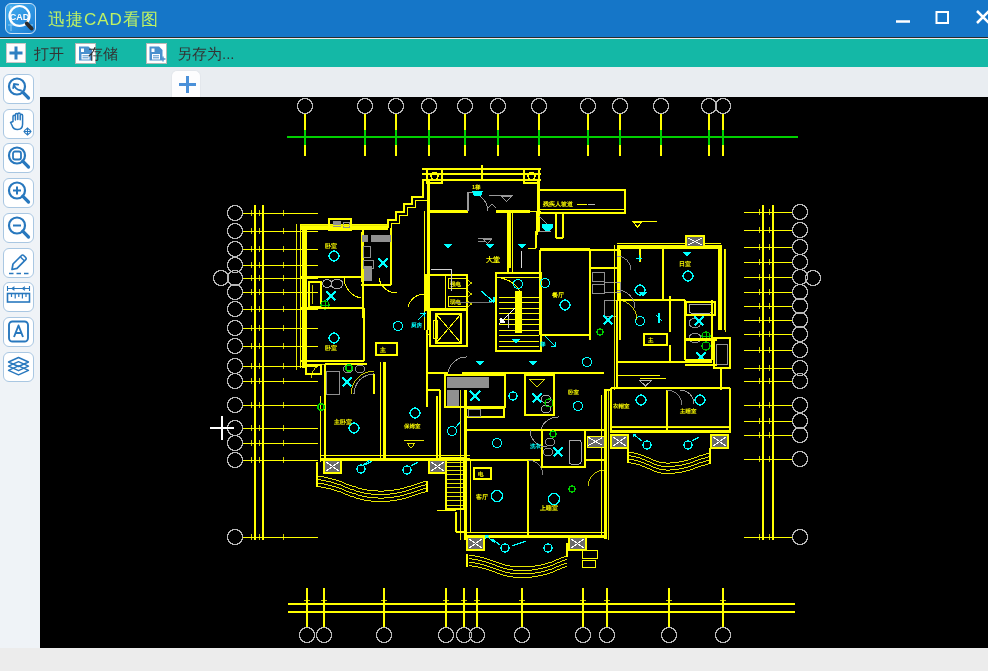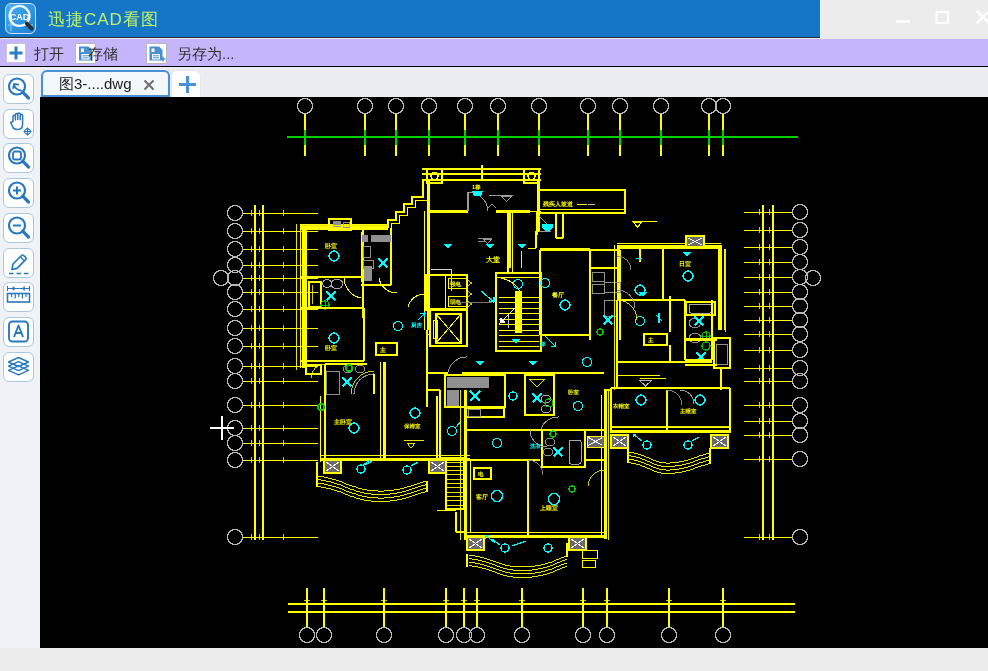--- a/index.html
+++ b/index.html
@@ -1,22 +1,22 @@
 <!DOCTYPE html>
 <html><head>
 <meta charset="utf-8">
 <style>
 * { margin:0; padding:0; box-sizing:border-box; }
 html,body { width:988px; height:671px; overflow:hidden; font-family:"Liberation Sans", sans-serif; }
 #app { position:relative; width:988px; height:671px; background:#ececec; }
-.titlebar { position:absolute; left:0; top:0; width:820px; height:38px; background:#1576c8; border-bottom:1px solid #2b2b2b; }
+.titlebar { position:absolute; left:0; top:0; width:988px; height:38px; background:#1576c8; border-bottom:1px solid #2b2b2b; }
 .logo { position:absolute; left:5px; top:3px; width:31px; height:31px; background:linear-gradient(135deg,#44aef0,#1d7fd4); border:1px solid #cfe6f8; border-radius:6px; }
 .title-text { position:absolute; left:48px; top:8px; color:#bef264; font-size:17px; letter-spacing:1px; }
 .winbtn { position:absolute; top:0; height:38px; }
-.toolbar { position:absolute; left:0; top:39px; width:988px; height:33px; background:#c4b5fd; border-bottom:6px solid #000000; }
+.toolbar { position:absolute; left:0; top:39px; width:988px; height:33px; background:#14b8a6; border-bottom:1px solid #000000; }
 .tb-label { position:absolute; top:6px; color:#333; font-size:15px; }
 .tabrow { position:absolute; left:0; top:67px; width:988px; height:30px; background:#e9edf1; }
 .sidebar { position:absolute; left:0; top:67px; width:40px; height:581px; background:#eff3f7; }
 .tool-btn { position:absolute; left:3px; width:31px; height:30px; background:#ffffff; border:1px solid #a9c7e2; border-radius:6px; }
 .tab-active { position:absolute; left:41px; top:3px; width:129px; height:27px; background:#f2f7fc; border:2px solid #4a90d9; border-radius:6px 6px 0 0; }
 .tab-label { position:absolute; left:16px; top:3px; font-size:15px; color:#222; }
 .tab-plus { position:absolute; left:171px; top:3px; width:30px; height:27px; background:#fdfdfe; border:1px solid #e3e7ec; border-bottom:none; border-radius:6px 6px 0 0; }
 .canvas { position:absolute; left:40px; top:97px; width:948px; height:551px; background:#000000; }
 .statusbar { position:absolute; left:0; top:648px; width:988px; height:23px; background:#e9e9e9; border-top:1px solid #c8c8c8; }
 </style>
@@ -61,26 +61,20 @@
       <path d="M3.5,3.5 h9.5 l3.5,3.5 v10.5 h-13 z" fill="#4a90ce"></path>
       <rect x="5.5" y="5.5" width="3" height="3.5" fill="#ffffff"></rect>
       <rect x="6" y="11" width="8" height="5.5" fill="#ffffff"></rect>
       <path d="M7,12.8 h6 M7,14.8 h6" stroke="#4a90ce" stroke-width="1"></path>
       <path d="M17,13.5 v5 M14.5,16 h5" stroke="#4a90ce" stroke-width="1.4"></path>
     </svg>
     <div class="tb-label" style="left:177px">另存为...</div>
   </div>
 
   <div class="tabrow">
-    <div class="tab-active">
-      <div class="tab-label">图3-....dwg</div>
-      <svg style="position:absolute;left:100px;top:7px" width="12" height="12" viewBox="0 0 12 12">
-        <path d="M1.5,1.5 L10.5,10.5 M10.5,1.5 L1.5,10.5" stroke="#6d6d6d" stroke-width="2"></path>
-      </svg>
-    </div>
     <div class="tab-plus">
       <svg style="position:absolute;left:5px;top:3px" width="21" height="21" viewBox="0 0 21 21">
         <path d="M10.5,2 V19 M2,10.5 H19" stroke="#4a90d9" stroke-width="3"></path>
       </svg>
     </div>
   </div>
 
   <div class="canvas">
     <svg id="cad" width="948" height="551" viewBox="40 97 948 551" shape-rendering="crispEdges">
 <circle cx="305" cy="106" r="7.5" fill="none" stroke="#b8b8b8" stroke-width="1.2"></circle>

